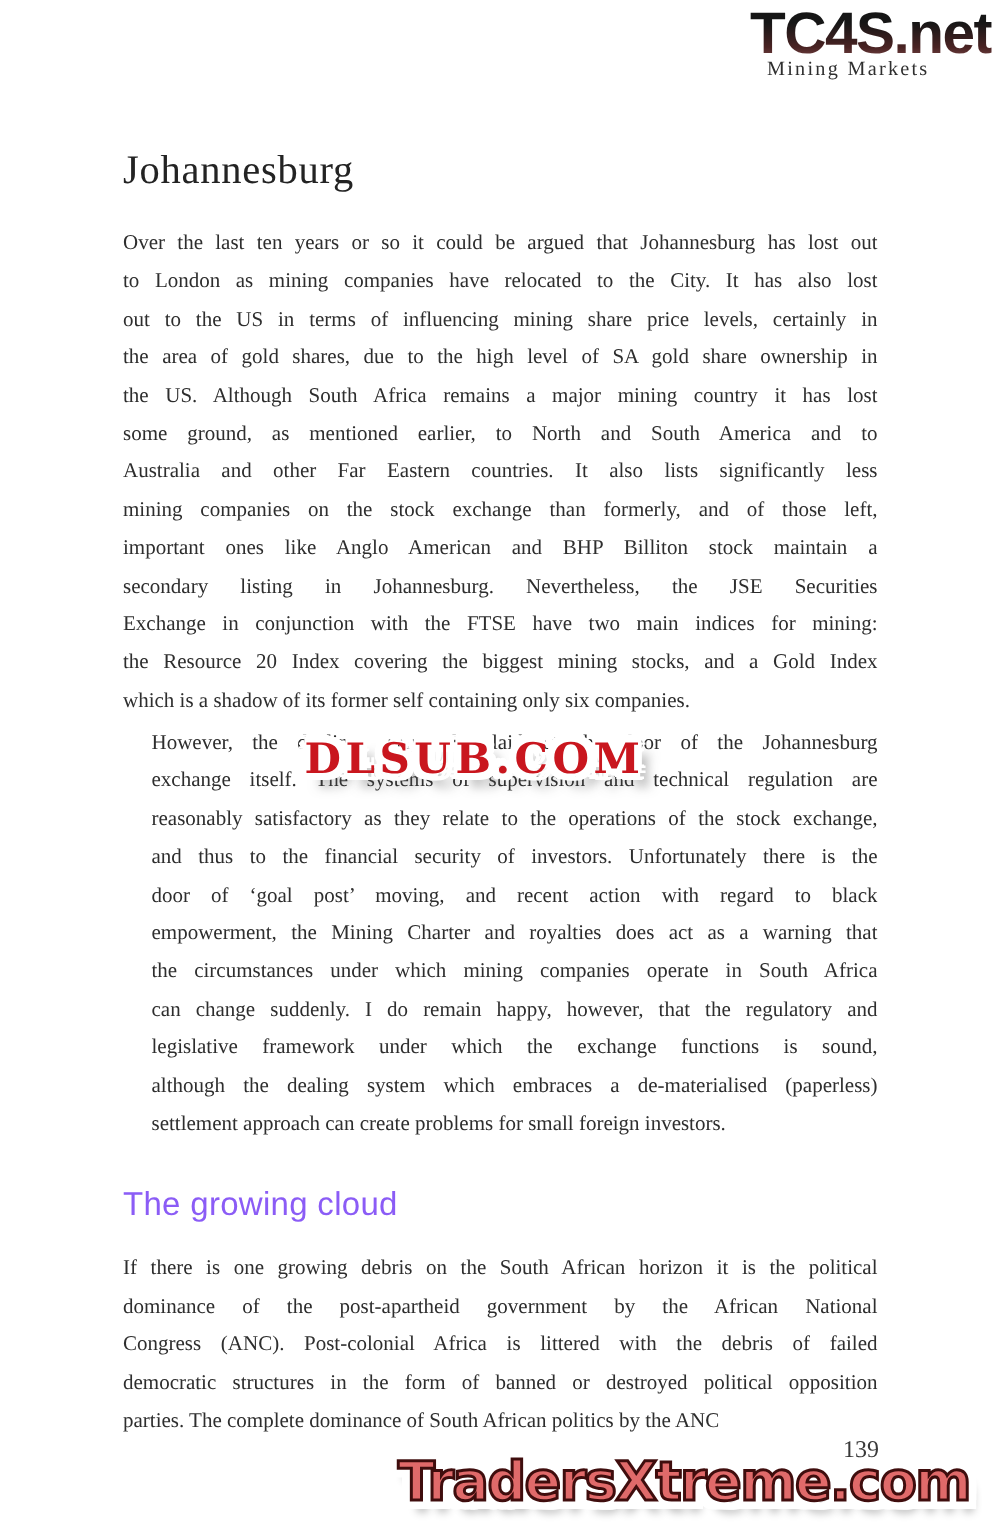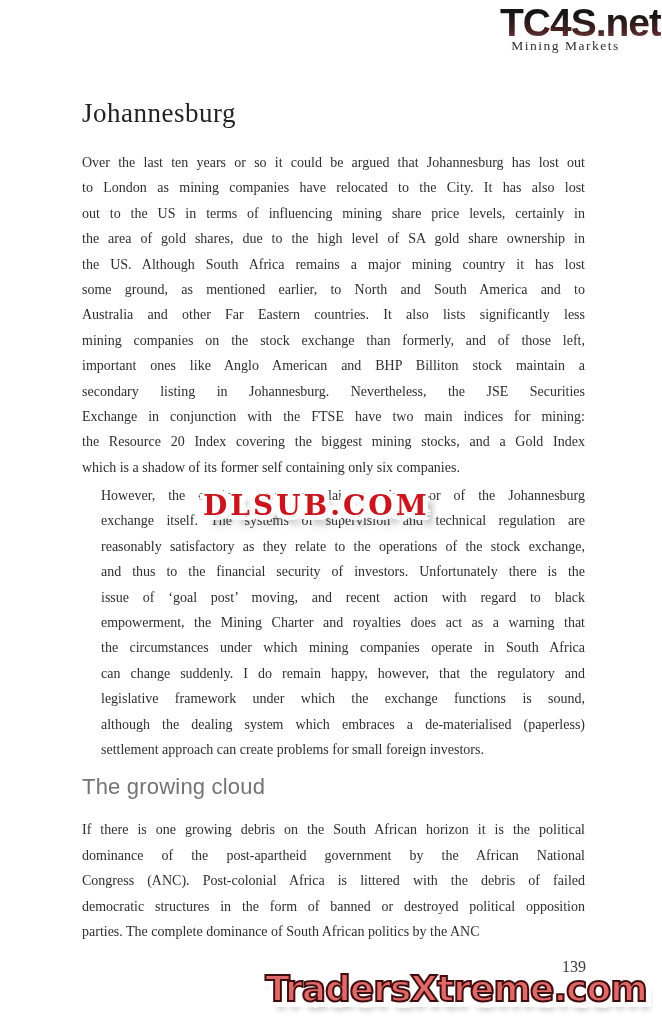--- a/index.html
+++ b/index.html
@@ -35,22 +35,22 @@
 
   
   .content{position:absolute;left:82px;top:0;width:503px;}
   h1.title{
     font-family:"Liberation Serif",serif;font-weight:normal;
     font-size:27px;line-height:30px;color:#232323;
     margin:98px 0 22px 0;letter-spacing:0.5px;
   }
   h2.subheading{
     font-family:"Liberation Sans",sans-serif;font-weight:normal;
-    font-size:22px;line-height:24px;color:#737373;
-    margin:13px 0 18px 0;letter-spacing:0.2px;
+    font-size:22px;line-height:24px;color:#8b5cf6;
+    margin:29px 0 18px 0;letter-spacing:0.2px;
   }
   .para{margin:0 0 3px 0;font-size:14px;}
   .line{
     height:25.4px;line-height:25.4px;
     text-align:justify;text-align-last:justify;text-justify:inter-word;
     overflow:hidden;white-space:normal;
   }
   .line.last{text-align-last:left;}
   .para-wm{position:relative;margin-left:19px;}
 
@@ -113,21 +113,21 @@
         <div class="line">the Resource 20 Index covering the biggest mining stocks, and a Gold Index</div>
         <div class="line last">which is a shadow of its former self containing only six companies.</div>
       </div>
 
     <div class="para para-wm">
       <div>
           <div class="line">However, the decline cannot be laid at the door of the Johannesburg</div>
           <div class="line">exchange itself. The systems of supervision and technical regulation are</div>
           <div class="line">reasonably satisfactory as they relate to the operations of the stock exchange,</div>
           <div class="line">and thus to the financial security of investors. Unfortunately there is the</div>
-          <div class="line">issue of ‘goal post’ moving, and recent action with regard to black</div>
+          <div class="line">door of ‘goal post’ moving, and recent action with regard to black</div>
           <div class="line">empowerment, the Mining Charter and royalties does act as a warning that</div>
           <div class="line">the circumstances under which mining companies operate in South Africa</div>
           <div class="line">can change suddenly. I do remain happy, however, that the regulatory and</div>
           <div class="line">legislative framework under which the exchange functions is sound,</div>
           <div class="line">although the dealing system which embraces a de-materialised (paperless)</div>
           <div class="line last">settlement approach can create problems for small foreign investors.</div>
         </div>
       <div class="watermark">DLSUB.COM</div>
     </div>
 

